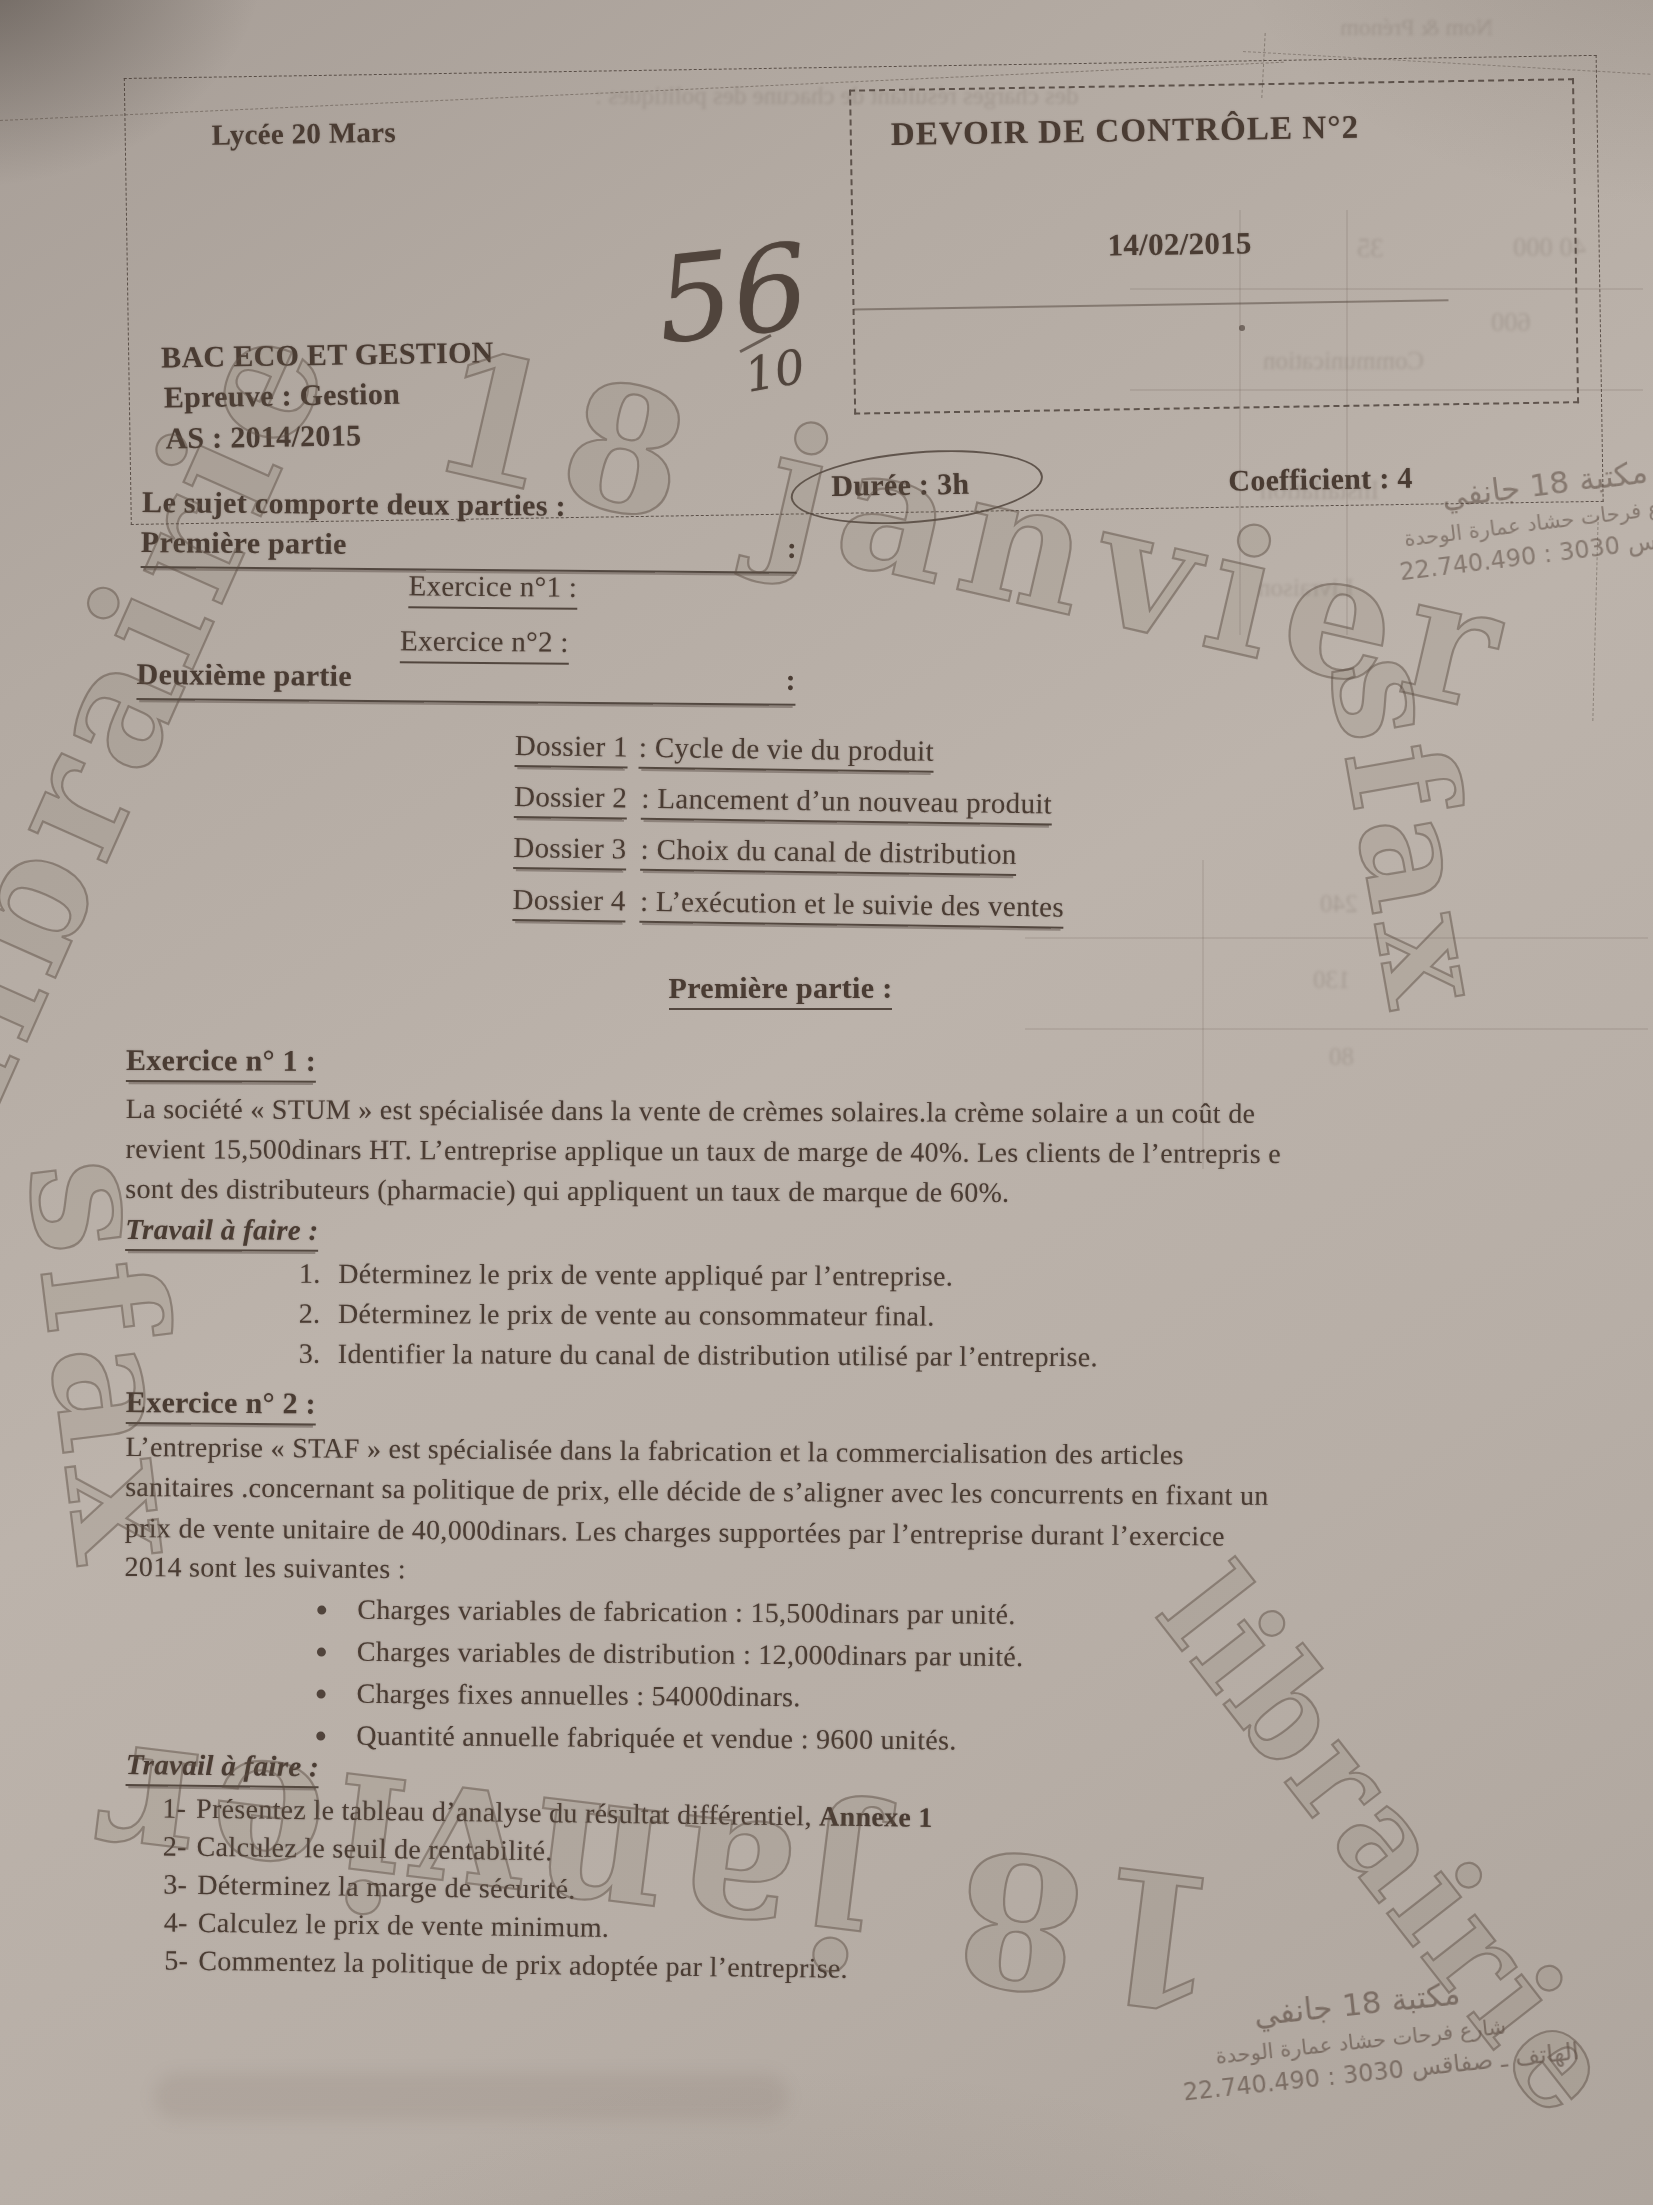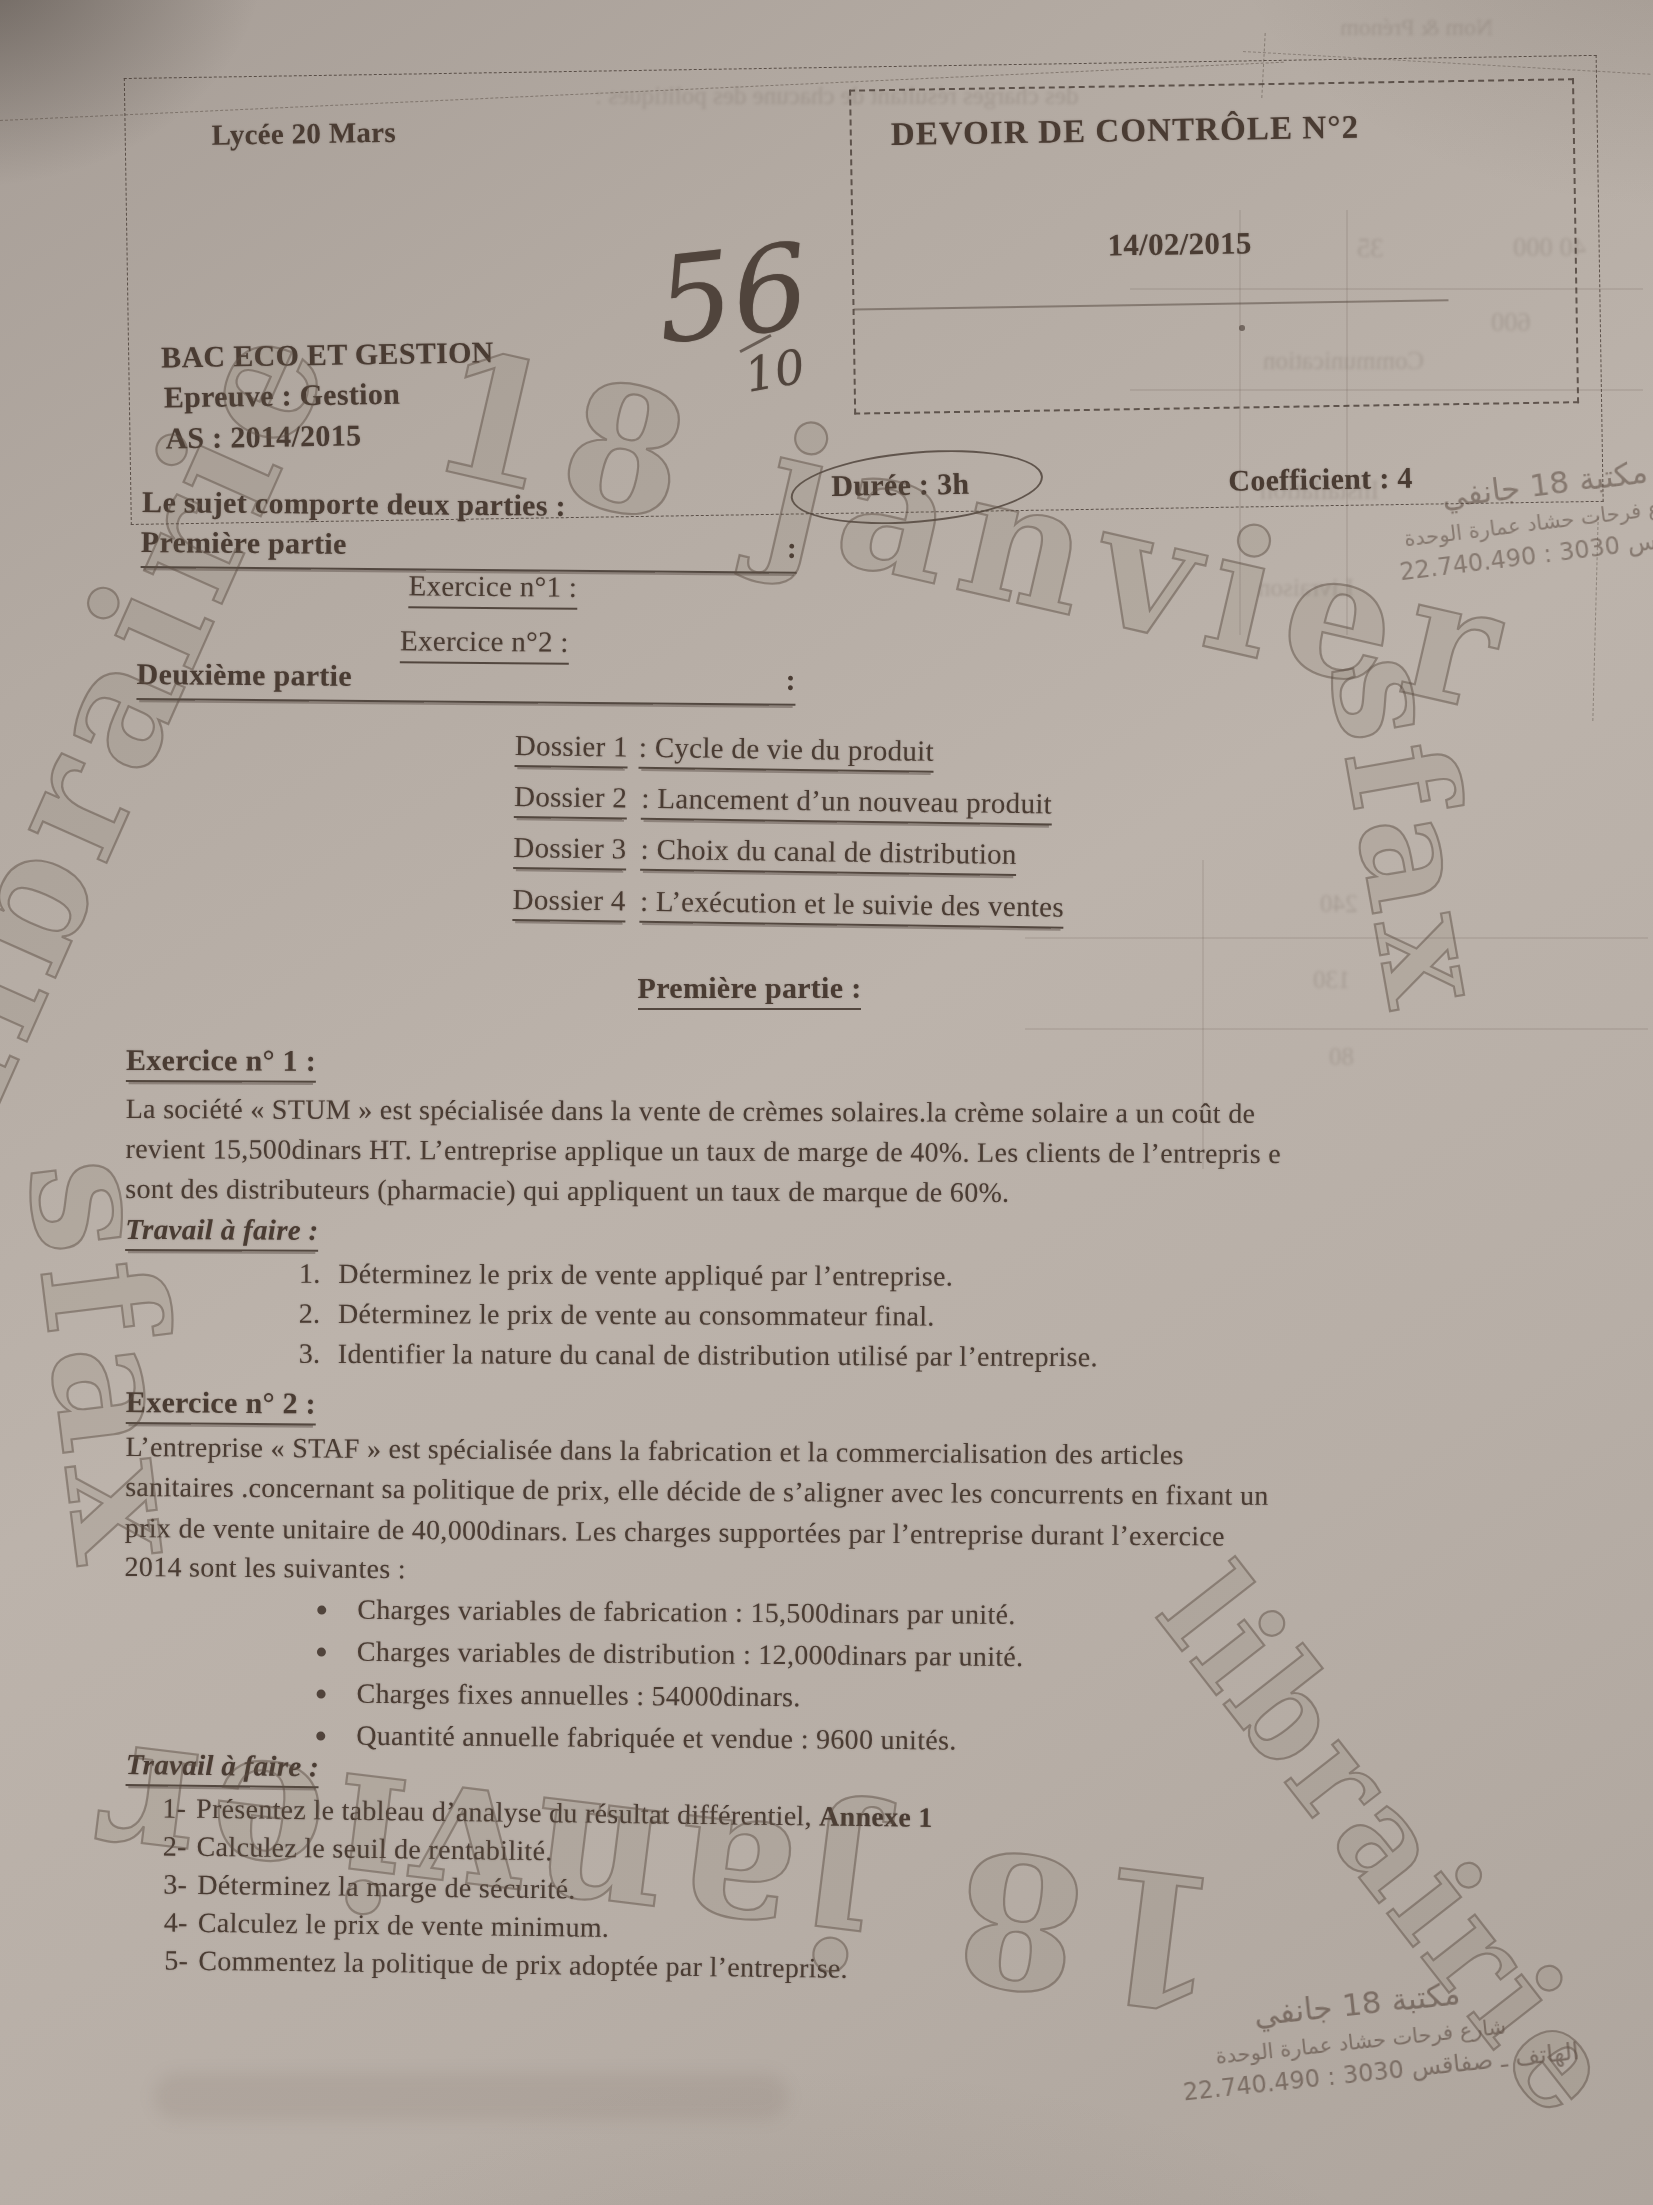--- a/index.html
+++ b/index.html
@@ -126,21 +126,21 @@
       <span class="u u2">Dossier 2</span><span class="u u2" style="margin-left:14.3px;">: Lancement d’un nouveau produit</span>
     </div>
     <div class="t fs52" style="left:515px;top:831px;">
       <span class="u u2">Dossier 3</span><span class="u u2" style="margin-left:14.3px;">: Choix du canal de distribution</span>
     </div>
     <div class="t fs52" style="left:515px;top:883px;">
       <span class="u u2">Dossier 4</span><span class="u u2" style="margin-left:14.3px;">: L’exécution et le suivie des ventes</span>
     </div>
   </div>
 
-  <div class="t b fs54" style="left:529px;top:971px;width:441px;text-align:center;"><span class="u">Première partie :</span></div>
+  <div class="t b fs54" style="left:560px;top:971px;width:441px;text-align:center;"><span class="u">Première partie :</span></div>
 
   <div style="position:absolute;left:0;top:0;width:1654px;height:1433px;transform:rotate(0.25deg);transform-origin:126px 1048px;">
     <div class="t b fs54" style="left:126px;top:1043px;"><span class="u u2">Exercice n° 1 :</span></div>
     <div class="t fs51" style="left:126px;top:1093px;">La société « STUM » est spécialisée dans la vente de crèmes solaires.la crème solaire a un coût de</div>
     <div class="t fs51" style="left:126px;top:1133px;">revient 15,500dinars HT. L’entreprise applique un taux de marge de 40%. Les clients de l’entrepris e</div>
     <div class="t fs51" style="left:126px;top:1173px;">sont des distributeurs (pharmacie) qui appliquent un taux de marque de 60%.</div>
     <div class="t b i fs52" style="left:126px;top:1213px;"><span class="u u2">Travail à faire :</span></div>
 
     <div class="t fs51" style="left:300px;top:1257px;"><span>1.</span><span style="margin-left:17.6px;">Déterminez le prix de vente appliqué par l’entreprise.</span></div>
     <div class="t fs51" style="left:300px;top:1297px;"><span>2.</span><span style="margin-left:17.6px;">Déterminez le prix de vente au consommateur final.</span></div>

